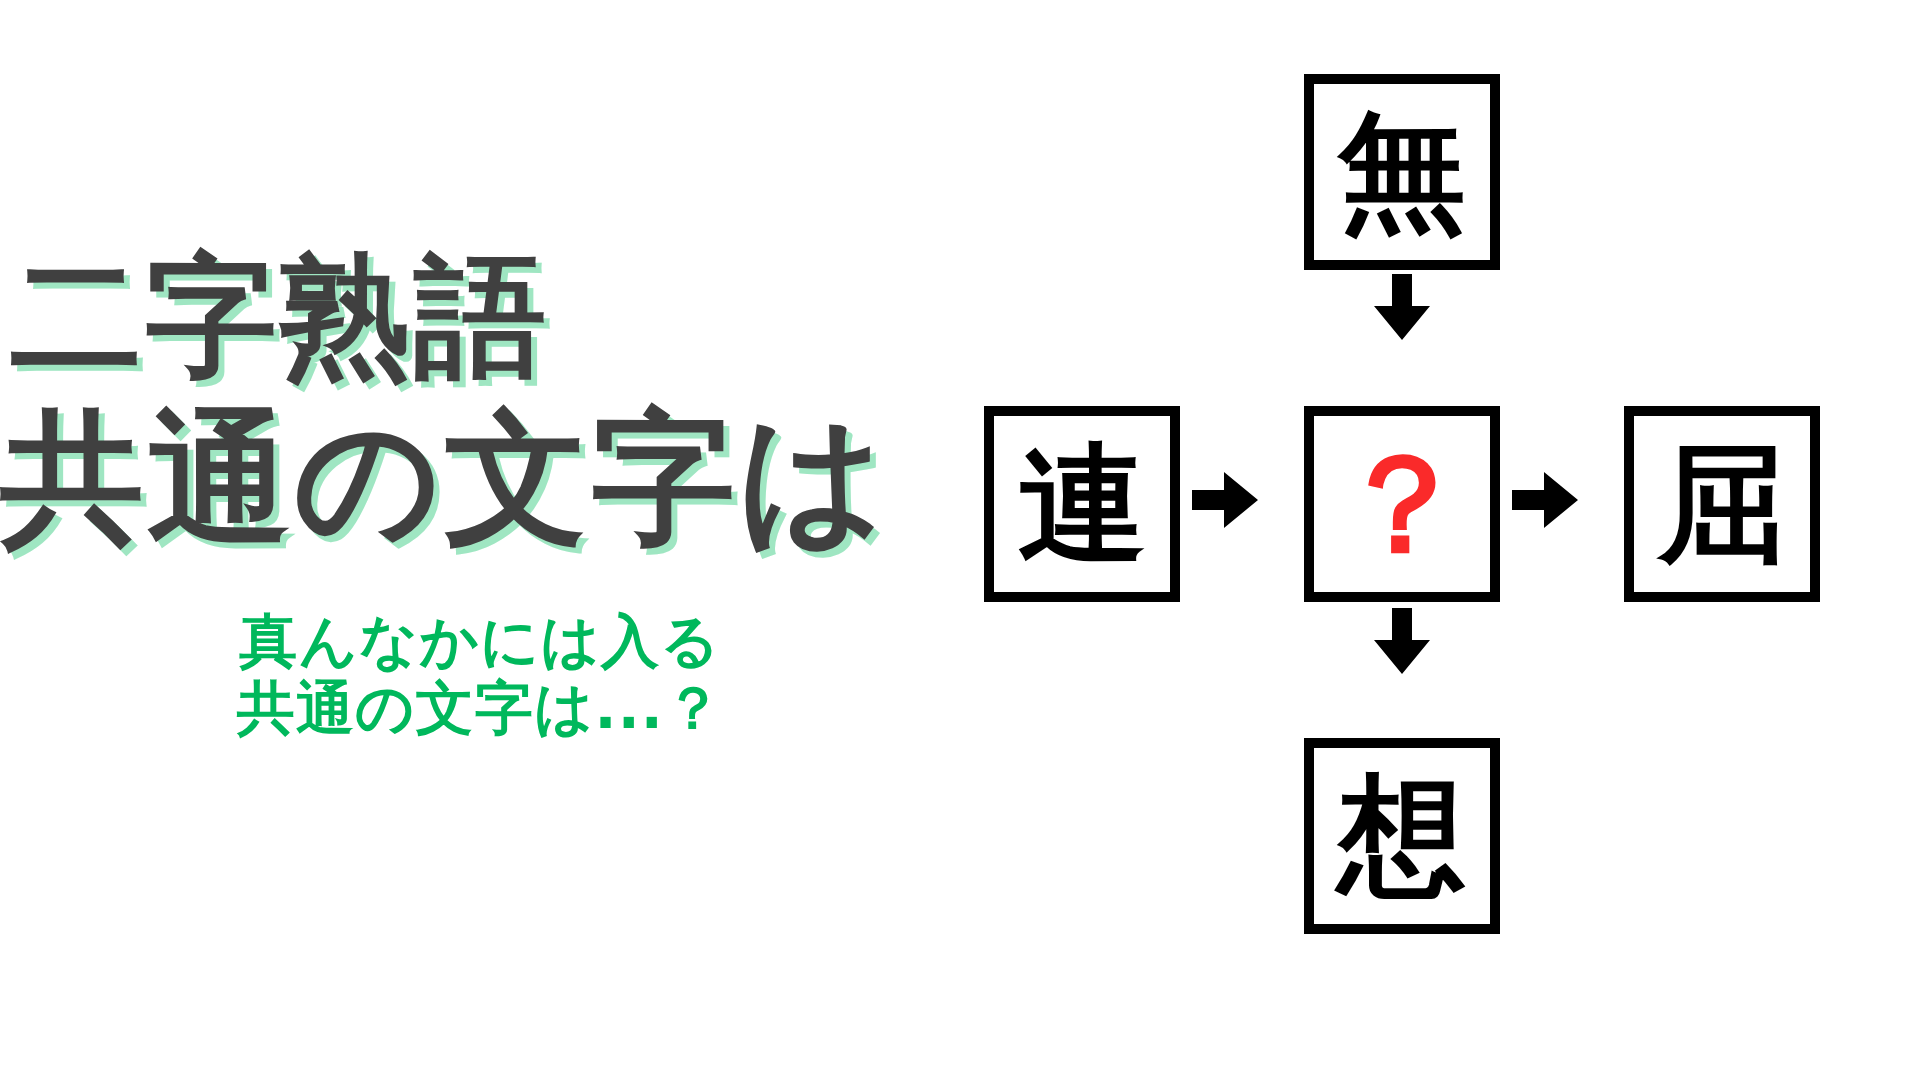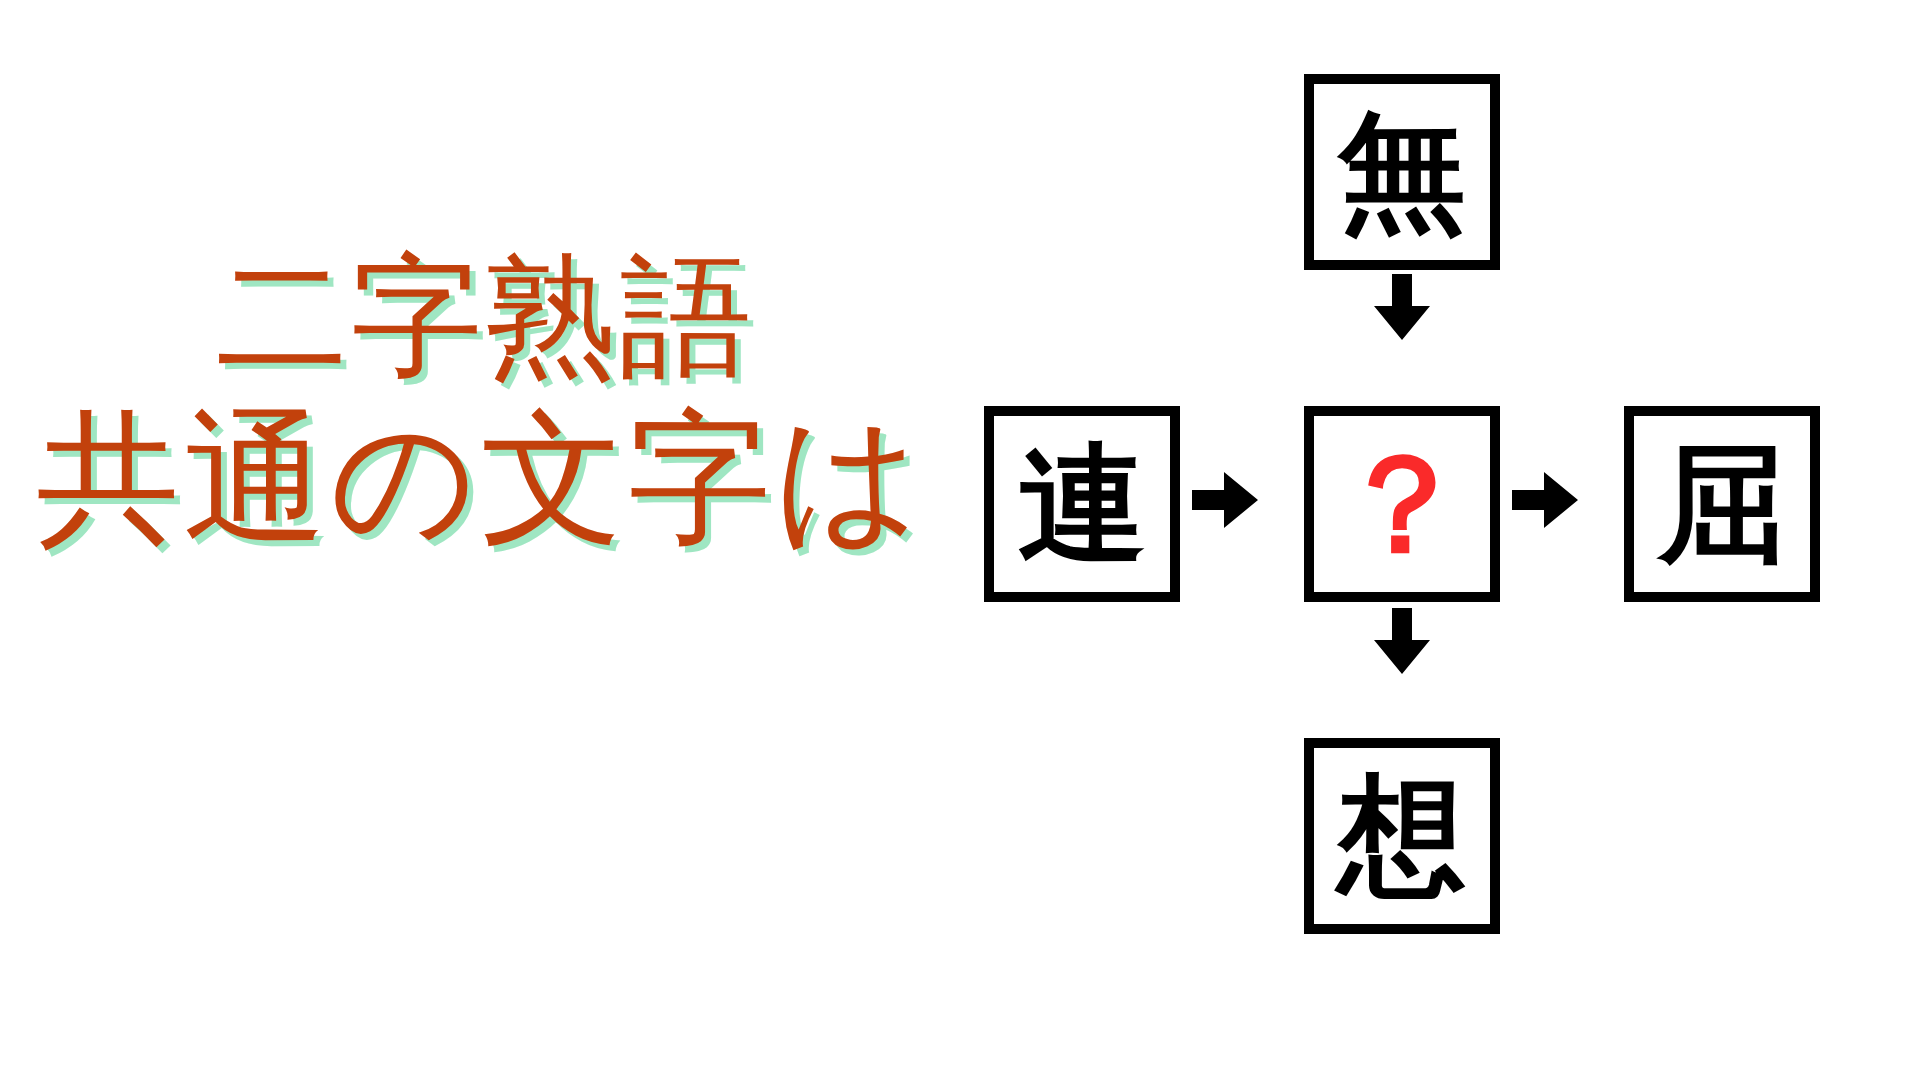--- a/index.html
+++ b/index.html
@@ -24,24 +24,23 @@
   
   .title-block {
     position: absolute;
     left: 0px;
     top: 250px;
     width: 960px;
     height: 560px;
   }
 
   .title-line {
-    text-align: center;
-    color: #c2410c;
+    color: #404040;
     font-family: "DejaVu Sans", "Liberation Sans", sans-serif;
-    font-weight: 400;
+    font-weight: 700;
     letter-spacing: 0.02em;
     white-space: nowrap;
     line-height: 1.0;
     text-shadow: 6px 6px 0 #9fe6c2;
   }
 
   .title-line-1 {
     font-size: 132px;
     margin-left: 10px;
   }
@@ -117,20 +116,24 @@
 </style>
 </head>
 <body>
 
 <div id="stage">
 
   <div class="title-block">
     <div class="title-line title-line-1">二字熟語</div>
     <div class="title-line title-line-2">共通の文字は</div>
 
+    <div class="subtitle">
+      <div>真んなかには入る</div>
+      <div>共通の文字は...？</div>
+    </div>
   </div>
 
   <div class="puzzle">
 
     <div class="cell cell-top">
       <span class="glyph">無</span>
     </div>
 
     <div class="cell cell-left">
       <span class="glyph">連</span>

